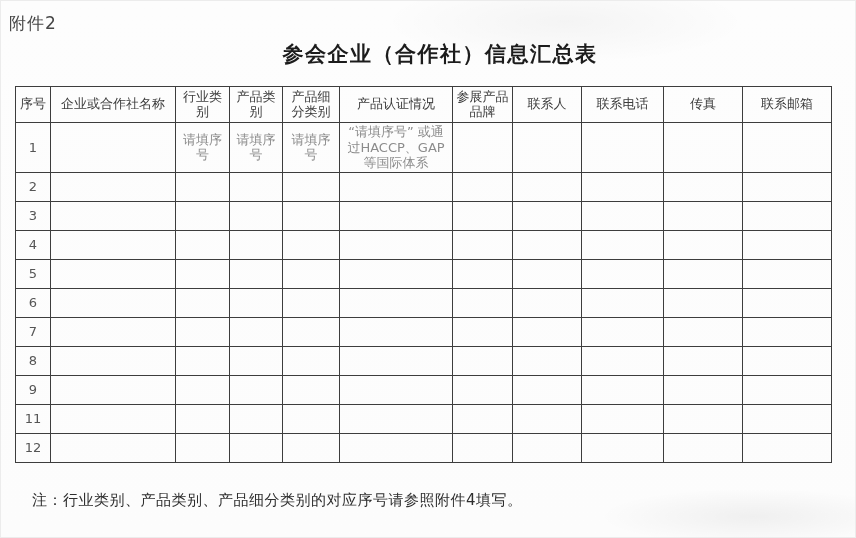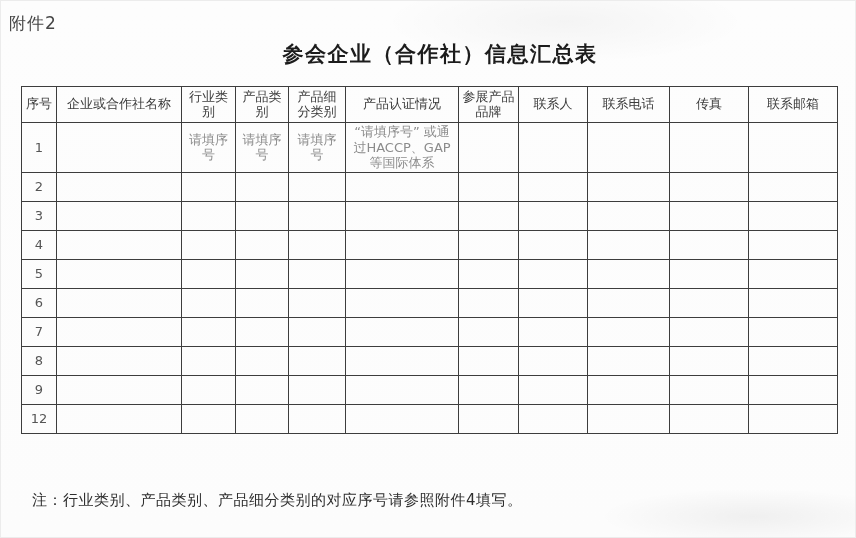--- a/index.html
+++ b/index.html
@@ -37,21 +37,21 @@
     margin: 0;
     text-align: center;
     font-size: 21px;
     font-weight: bold;
     color: #1c1c1c;
     letter-spacing: 1.5px;
     padding-left: 24px;
   }
   table.form-table {
     position: absolute;
-    left: 21px;
+    left: 15px;
     top: 86px;
     width: 816px;
     border-collapse: collapse;
     table-layout: fixed;
     background: transparent;
   }
   table.form-table th,
   table.form-table td {
     border: 1.4px solid #3d3d3d;
     padding: 1px 3px;
@@ -245,20 +245,33 @@
           <td class=""></td>
           <td class=""></td>
           <td class=""></td>
           <td class=""></td>
           <td class=""></td>
           <td class=""></td>
           <td class=""></td>
           <td class=""></td>
         </tr>
         <tr class="data-row">
+          <td class="serial">11</td>
+          <td class=""></td>
+          <td class=""></td>
+          <td class=""></td>
+          <td class=""></td>
+          <td class=""></td>
+          <td class=""></td>
+          <td class=""></td>
+          <td class=""></td>
+          <td class=""></td>
+          <td class=""></td>
+        </tr>
+        <tr class="data-row">
           <td class="serial">12</td>
           <td class=""></td>
           <td class=""></td>
           <td class=""></td>
           <td class=""></td>
           <td class=""></td>
           <td class=""></td>
           <td class=""></td>
           <td class=""></td>
           <td class=""></td>

